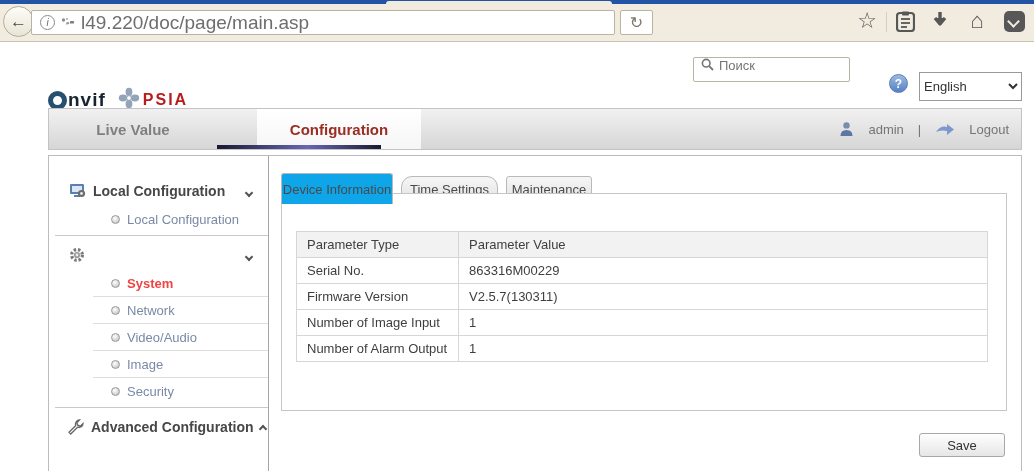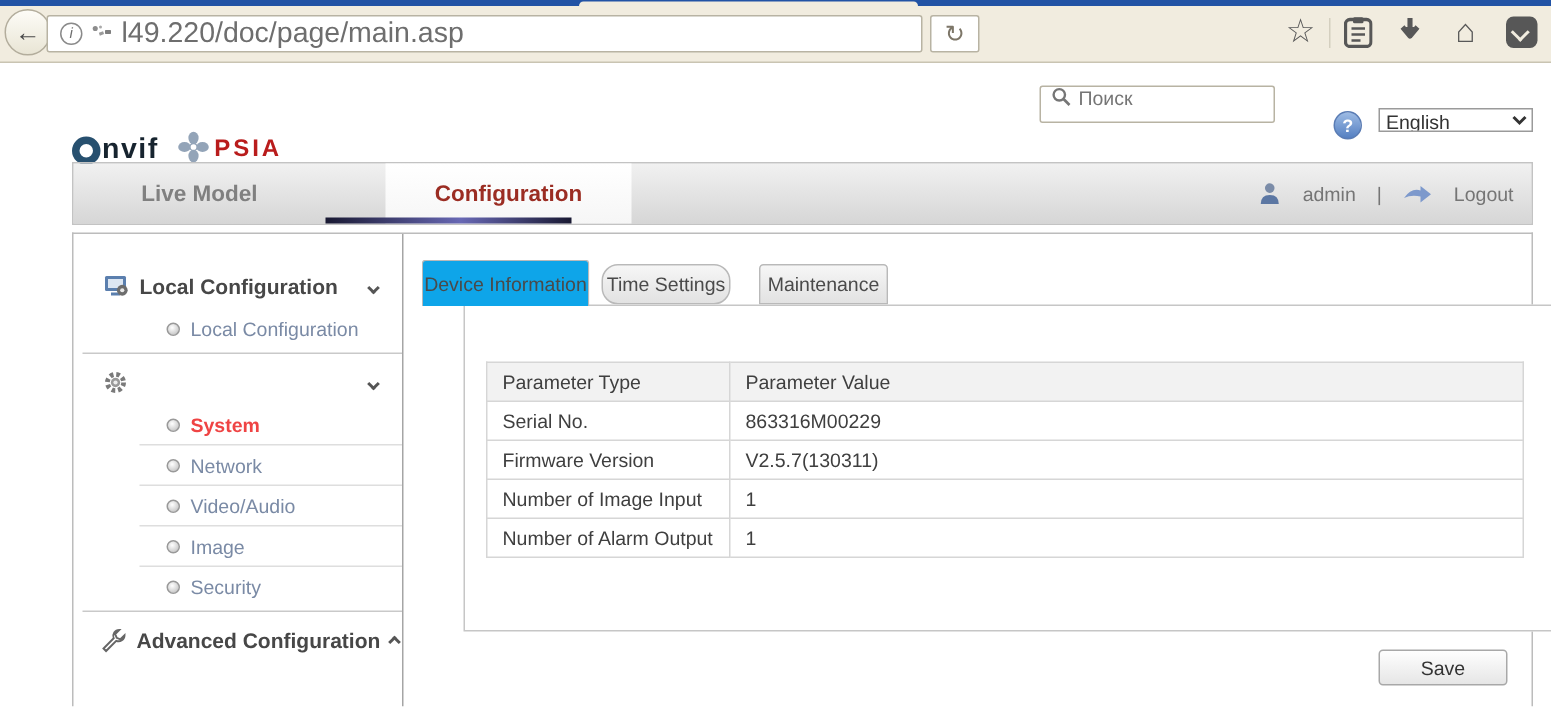--- a/index.html
+++ b/index.html
@@ -35,21 +35,21 @@
 
   
   .logo-row { position:absolute; left:48px; top:86px; height:28px; display:flex; align-items:center; }
   .onvif-ring { width:19px; height:19px; border:5px solid #27506f; border-radius:50%; margin-right:1px; }
   .onvif-text { font-size:19px; font-weight:bold; color:#17242f; letter-spacing:1px; }
   .psia-flower { margin:0 3px 0 12px; }
   .psia-text { font-size:16px; font-weight:bold; color:#b91c1c; letter-spacing:2px; }
   .help-btn { position:absolute; left:889px; top:74px; width:19px; height:19px; border-radius:50%;
     background:linear-gradient(#9dbbe4,#5580c2); border:1px solid #5a7cb4; color:#fff; font-size:12px; font-weight:bold;
     display:flex; align-items:center; justify-content:center; cursor:pointer; }
-  .lang-select { position:absolute; left:919px; top:72px; width:103px; height:16px; font-size:13px; color:#333;
+  .lang-select { position:absolute; left:919px; top:72px; width:103px; height:29px; font-size:13px; color:#333;
     border:1px solid #9a9a9a; background:#fff; font-family:"Liberation Sans",sans-serif; }
 
   
   .navbar { position:absolute; left:48px; top:108px; width:974px; height:42px;
     background:linear-gradient(#f1f1f1,#d6d6d6); border:1px solid #c3c3c3; }
   .nav-tab-live { position:absolute; left:0; top:0; width:168px; height:40px; display:flex; align-items:center;
     justify-content:center; font-size:15px; font-weight:bold; color:#808080; cursor:pointer; }
   .nav-tab-config { position:absolute; left:168px; top:0; width:164px; height:40px;
     background:linear-gradient(#ffffff,#f6f6f6); display:flex; align-items:center; justify-content:center;
     font-size:15px; font-weight:bold; color:#9b2d23; cursor:pointer;margin-left:40px; }
@@ -76,21 +76,21 @@
   .sub-label { font-size:13px; color:#7a8aa5; }
   .sub-label.active { color:#ef4444; font-weight:bold; }
   .div-full { height:1px; background:#c9c9c9; margin:3px 0 4px 6px; }
   .div-ind { height:1px; background:#dedede; margin:0 0 0 44px; }
 
   
   .ctab { position:absolute; top:20px; height:27px; background:linear-gradient(#f6f6f6,#e2e2e2);
     border:1px solid #b9b9b9; border-radius:3px 3px 0 0; display:flex; align-items:center; justify-content:center;
     font-size:13px; color:#4a4a4a; cursor:pointer; }
   .ctab.active { top:17px; height:31px; background:#0ea5e9; border-bottom:none; z-index:3; }
-  .panel { position:absolute; left:232px; top:47px; width:726px; height:218px; border:1px solid #c6c6c6; background:#fff;margin-left:28px; }
+  .panel { position:absolute; left:232px; top:37px; width:726px; height:218px; border:1px solid #c6c6c6; background:#fff; }
 
   table.params { position:absolute; left:14px; top:37px; width:692px; border-collapse:collapse; }
   table.params th, table.params td { border:1px solid #d6d6d6; height:26px; padding:0 10px; font-size:13px;
     color:#3f3f3f; text-align:left; font-weight:normal; }
   table.params th { background:#f2f2f2; }
   table.params td.c1, table.params th.c1 { width:162px; }
 
   .save-btn { position:absolute; left:870px; top:277px; width:86px; height:24px;
     background:linear-gradient(#fefefe,#e6e6e6); border:1px solid #a8a8a8; border-radius:3px;
     font-size:13px; color:#333; font-family:"Liberation Sans",sans-serif; cursor:pointer; }
@@ -175,21 +175,21 @@
     <span class="psia-text">PSIA</span>
   </div>
   <div class="help-btn">
       <span>?</span>
     </div>
   <select class="lang-select">
     <option>English</option>
   </select>
 
   <div class="navbar">
-    <div class="nav-tab-live">Live Model</div>
+    <div class="nav-tab-live">Live Value</div>
     <div class="nav-tab-config">Configuration</div>
     <div class="nav-underline"></div>
     <div class="user-area">
       <span style="display:flex;">
         <svg width="15" height="16" viewBox="0 0 15 16">
             <circle cx="7.5" cy="4.4" r="3.2" fill="#7b8ca8"></circle>
             <path d="M1.5 15 Q1.5 9 7.5 9 Q13.5 9 13.5 15 Z" fill="#5c77a3"></path>
           </svg>
       </span>
       <span class="user-name">admin</span>
@@ -266,21 +266,21 @@
           <svg width="17" height="17" viewBox="0 0 17 17">
               <path d="M12.5 1 A4 4 0 0 0 8.8 6.5 L2 13.3 L3.7 15 L10.5 8.2 A4 4 0 0 0 16 4.5 L13.3 7.2 L10.8 6.2 L9.8 3.7 L12.5 1 Z" fill="none" stroke="#666" stroke-width="1.3"></path>
             </svg>
         </span>
         <span class="group-label">Advanced Configuration</span>
         <span><span class="chev up"></span></span>
       </div>
     </div>
 
     <div class="ctab active" style="left:232px; width:112px;">Device Information</div>
-    <div class="ctab" style="left:352px; width:86px;border-radius:11px;">Time Settings</div>
+    <div class="ctab" style="left:352px; width:97px;border-radius:11px;">Time Settings</div>
     <div class="ctab" style="left:457px; width:86px;">Maintenance</div>
 
     <div class="panel">
       <table class="params">
         <tbody>
             <tr>
           <th class="c1">Parameter Type</th>
           <th>Parameter Value</th>
         </tr>
         <tr>

